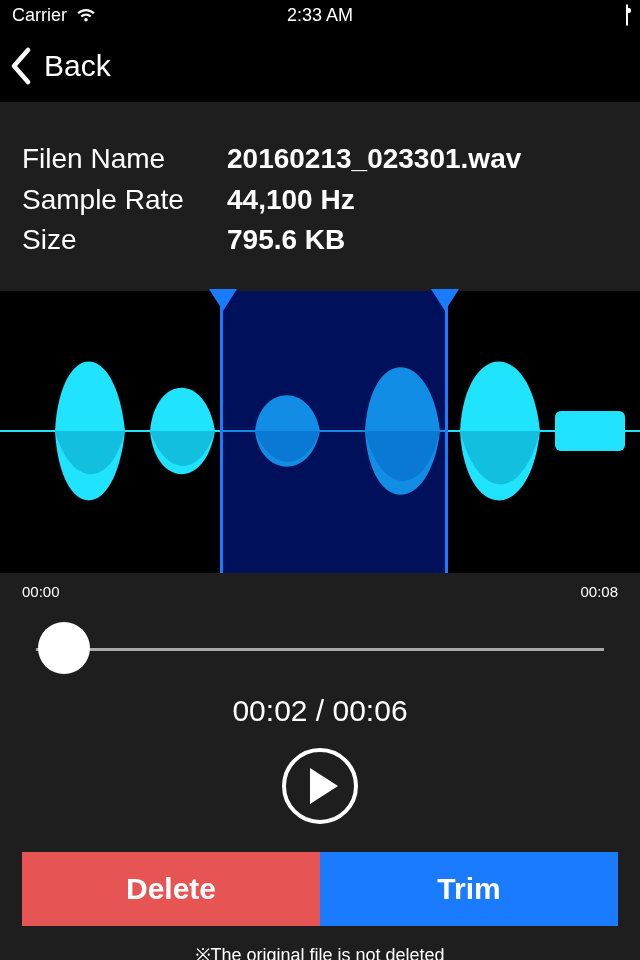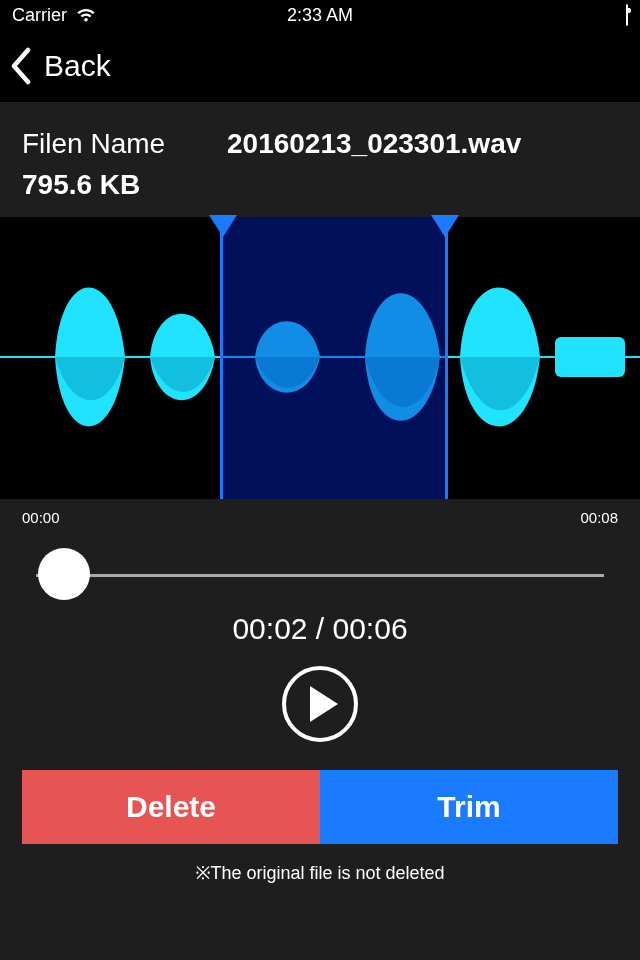--- a/index.html
+++ b/index.html
@@ -26,21 +26,21 @@
     height:72px; display:flex; align-items:center; padding:0 8px;
     background:#000;
   }
   .back-btn {
     display:flex; align-items:center; gap:12px; font-size:30px; font-weight:400;
     color:#fff; background:none; border:none; cursor:pointer;
   }
   .back-chevron svg { display:block; }
 
   .info-panel {
-    background:#1e1e1e; padding:22px 22px 12px 22px;
+    background:#1e1e1e; padding:22px 22px 30px 22px;margin-top:15px;
   }
   .info-row { display:flex; font-size:28px; line-height:1.45; }
   .info-label { width:205px; }
   .info-value { font-weight:600; }
 
   .waveform-wrap { position:relative; height:282px; background:#000; }
   .waveform-svg { position:absolute; left:0; top:0; width:640px; height:280px; }
   .selection {
     position:absolute; top:0; bottom:0;
     background:rgba(0,36,200,0.45);
@@ -66,21 +66,21 @@
   }
   .scrubber-track {
     position:absolute; top:30px; left:0; right:0; height:3px; background:#a9a9a9;
   }
   .scrubber-thumb {
     position:absolute; top:30px; width:52px; height:52px; background:#fff;
     border-radius:50%; transform:translate(-50%,-50%);
     left:5%;
   }
 
-  .sel-time { text-align:center; font-size:30px; margin-top:8px; }
+  .sel-time { text-align:center; font-size:30px; margin-top:16px; }
 
   .play-btn {
     margin:20px auto 0 auto; width:76px; height:76px; border:4px solid #fff; border-radius:50%;
     display:flex; align-items:center; justify-content:center; background:none; cursor:pointer;
   }
   .play-triangle {
     width:0; height:0; margin-left:8px;
     border-left:28px solid #fff;
     border-top:18px solid transparent;
     border-bottom:18px solid transparent;
@@ -127,20 +127,25 @@
     <span>Back</span>
   </button>
 </div>
 
 <div class="info-panel">
   <div class="info-row">
     <span class="info-label">Filen Name</span>
     <span class="info-value">20160213_023301.wav</span>
   </div>
   <div class="info-row">
+    <span class="info-label">Sample Rate</span>
+    <span class="info-value">44,100 Hz</span>
+  </div>
+  <div class="info-row">
+    <span class="info-label">Size</span>
     <span class="info-value">795.6 KB</span>
   </div>
 </div>
 
 <div class="waveform-wrap">
   <svg class="waveform-svg" viewBox="0 0 640 280" preserveAspectRatio="none">
     <line x1="0" y1="140" x2="640" y2="140" stroke="#1fe0f5" stroke-width="2"></line>
 
     <g fill="#20e3ff">
       <path d="M55 140 C60 50 115 45 125 140 C115 235 60 230 55 140 Z"></path>

